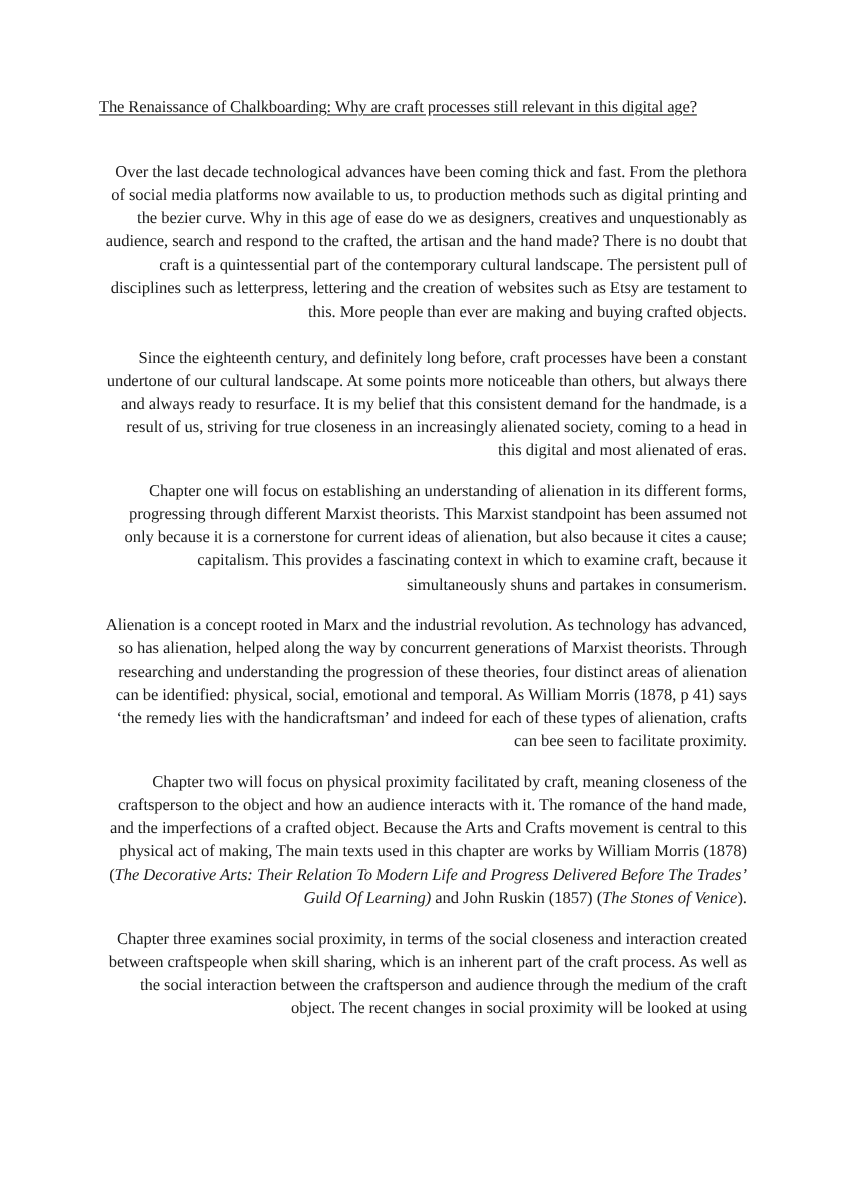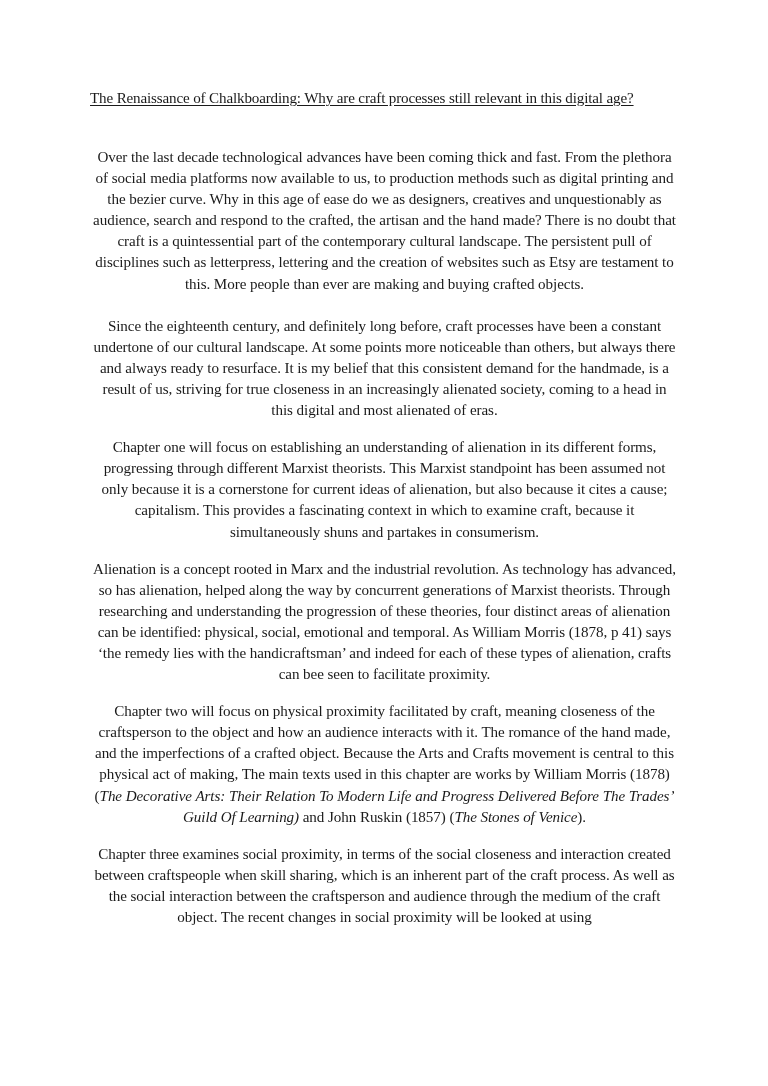--- a/index.html
+++ b/index.html
@@ -35,21 +35,21 @@
     text-decoration: underline;
     text-underline-offset: 2px;
     margin: 0 0 0 0;
     letter-spacing: -0.01em;
     white-space: nowrap;
   }
   .para {
     font-size: 15.1px;
     line-height: 21.1px;
     margin: 0;
-    text-align: center;
+    text-align: right;
     letter-spacing: -0.005em;
   }
   
   .gap-title { height: 38px; }
   
   .gap-para { height: 21px; }
   .gap-para-sm { height: 16px; }
   em.title-italic {
   }
 </style>

